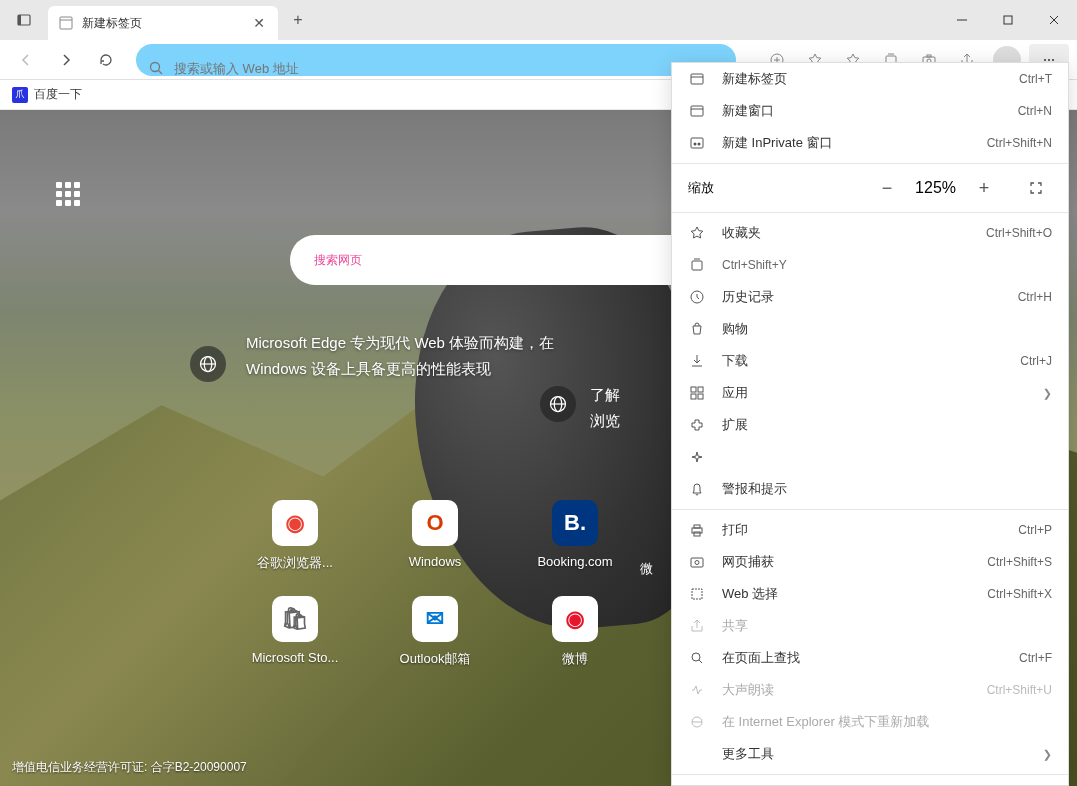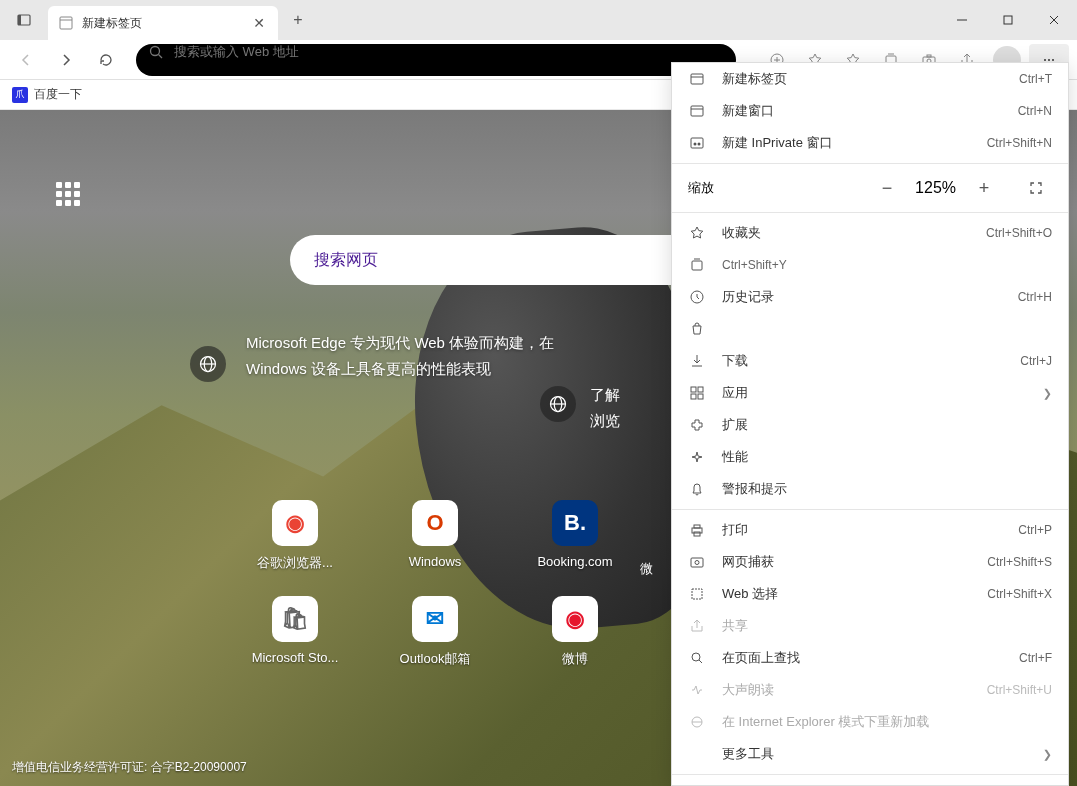--- a/index.html
+++ b/index.html
@@ -9,36 +9,36 @@
 .tab{background:#fff;height:34px;margin-top:6px;width:230px;border-radius:6px 6px 0 0;display:flex;align-items:center;padding:0 10px;gap:8px}
 .tab-icon{width:16px;height:16px;display:flex;align-items:center;justify-content:center;color:#555}
 .tab-title{font-size:12px;flex:1;color:#333}
 .tab-close{width:18px;height:18px;display:flex;align-items:center;justify-content:center;color:#555;font-size:14px}
 .new-tab{width:32px;height:32px;display:flex;align-items:center;justify-content:center;color:#555;font-size:16px;margin-left:4px}
 .window-controls{margin-left:auto;display:flex}
 .win-btn{width:46px;height:40px;display:flex;align-items:center;justify-content:center;color:#333}
 .toolbar{height:40px;background:#fff;display:flex;align-items:center;padding:0 8px;gap:4px;border-bottom:1px solid #e0e0e0}
 .nav-btn{width:36px;height:32px;display:flex;align-items:center;justify-content:center;color:#555;border-radius:4px}
 .nav-btn.disabled{color:#bbb}
-.addr-bar{flex:1;height:32px;background:#000000;border-radius:16px;display:flex;align-items:flex-start;padding:0 12px;gap:10px;margin:0 8px;max-width:600px}
+.addr-bar{flex:1;height:32px;background:#7dd3fc;border-radius:16px;display:flex;align-items:flex-end;padding:0 12px;gap:10px;margin:0 8px;max-width:600px}
 .addr-bar input{border:none;background:transparent;outline:none;flex:1;font-size:13px;color:#666}
 .tb-icon{width:36px;height:32px;display:flex;align-items:center;justify-content:center;color:#555;border-radius:4px}
 .tb-right{margin-left:auto;display:flex;align-items:center;gap:2px}
 .profile{width:28px;height:28px;border-radius:50%;background:#ddd;margin:0 6px}
 .more-btn{width:40px;height:32px;display:flex;align-items:center;justify-content:center;color:#333;background:#eee;border-radius:4px}
 .bookmarks{height:30px;background:#fff;display:flex;align-items:center;padding:0 12px;gap:6px;border-bottom:1px solid #e8e8e8}
 .bm-icon{width:16px;height:16px;background:#2932e1;border-radius:2px;display:flex;align-items:center;justify-content:center;color:#fff;font-size:9px}
 .bm-text{font-size:12px;color:#333}
 .content{height:676px;position:relative;background:linear-gradient(180deg,#7a7a7a 0%,#8a8a8a 15%,#7d8570 30%,#8a9065 45%,#9a9560 70%,#887850 100%);overflow:hidden}
 .mountain{position:absolute;top:200px;left:0;right:0;bottom:0;background:linear-gradient(135deg,#6b7240 0%,#8a8850 30%,#5a6030 60%,#4a5020 100%);clip-path:polygon(0 40%,15% 20%,30% 35%,45% 10%,60% 0%,100% 30%,100% 100%,0 100%)}
 .rock{position:absolute;top:120px;right:380px;width:280px;height:400px;background:radial-gradient(ellipse at 30% 30%,#555 0%,#333 60%,#222 100%);border-radius:50% 40% 30% 60%;transform:rotate(-5deg)}
 .apps-btn{position:absolute;top:66px;left:50px;width:36px;height:36px;display:grid;grid-template-columns:repeat(3,6px);grid-template-rows:repeat(3,6px);gap:3px;align-content:center;justify-content:center}
 .apps-btn span{background:#fff;border-radius:1px}
 .search-box{position:absolute;top:125px;left:290px;width:560px;height:50px;background:#fff;border-radius:25px;display:flex;align-items:center;padding:0 24px}
-.search-box span{color:#4c1d95;font-size:16px}
+.search-box span{color:#ec4899;font-size:12px}
 .promo{position:absolute;top:220px;left:190px;display:flex;gap:20px;align-items:flex-end;color:#fff}
 .promo-icon{width:36px;height:36px;border-radius:50%;background:rgba(30,30,30,0.6);display:flex;align-items:center;justify-content:center;margin-top:4px}
 .promo-text{font-size:15px;line-height:26px;max-width:310px;text-shadow:0 1px 3px rgba(0,0,0,0.5)}
 .promo2{position:absolute;top:272px;left:540px;display:flex;gap:14px;color:#fff}
 .tiles{position:absolute;top:390px;left:230px;display:grid;grid-template-columns:repeat(3,130px);grid-template-rows:repeat(2,auto);gap:24px 10px}
 .tile{display:flex;flex-direction:column;align-items:center;gap:8px}
 .tile-box{width:46px;height:46px;background:#fff;border-radius:10px;display:flex;align-items:center;justify-content:center;font-size:22px;font-weight:bold}
 .tile-lbl{color:#fff;font-size:13px;text-shadow:0 1px 2px rgba(0,0,0,0.6)}
 .footer-text{position:absolute;bottom:10px;left:12px;color:#fff;font-size:12px;text-shadow:0 1px 2px rgba(0,0,0,0.6)}
 .footer-right{position:absolute;bottom:10px;right:12px;color:#fff;font-size:12px}
@@ -321,20 +321,21 @@
       <span class="mi-label">历史记录</span>
       <span class="mi-short">Ctrl+H</span>
     </div>
     <div class="menu-item">
       <span class="mi-icon">
         <svg viewBox="0 0 16 16">
           <path d="M4 5h8l-1 8H5z" fill="none" stroke="currentColor"></path>
           <path d="M6 5V4a2 2 0 0 1 4 0v1" fill="none" stroke="currentColor"></path>
         </svg>
       </span>
+      <span class="mi-label">购物</span>
     </div>
     <div class="menu-item">
       <span class="mi-icon">
         <svg viewBox="0 0 16 16">
           <path d="M8 2v8M5 7l3 3 3-3M3 13h10" fill="none" stroke="currentColor"></path>
         </svg>
       </span>
       <span class="mi-label">下载</span>
       <span class="mi-short">Ctrl+J</span>
     </div>
@@ -357,21 +358,20 @@
         </svg>
       </span>
       <span class="mi-label">扩展</span>
     </div>
     <div class="menu-item">
       <span class="mi-icon">
         <svg viewBox="0 0 16 16">
           <path d="M8 3l1 4 4 1-4 1-1 4-1-4-4-1 4-1z" fill="none" stroke="currentColor"></path>
         </svg>
       </span>
-      <span class="mi-label">性能</span>
     </div>
     <div class="menu-item">
       <span class="mi-icon">
         <svg viewBox="0 0 16 16">
           <path d="M5 6a3 3 0 0 1 6 0v4l1 2H4l1-2zM7 13a1 1 0 0 0 2 0" fill="none" stroke="currentColor"></path>
         </svg>
       </span>
       <span class="mi-label">警报和提示</span>
     </div>
     <div class="menu-sep"></div>

